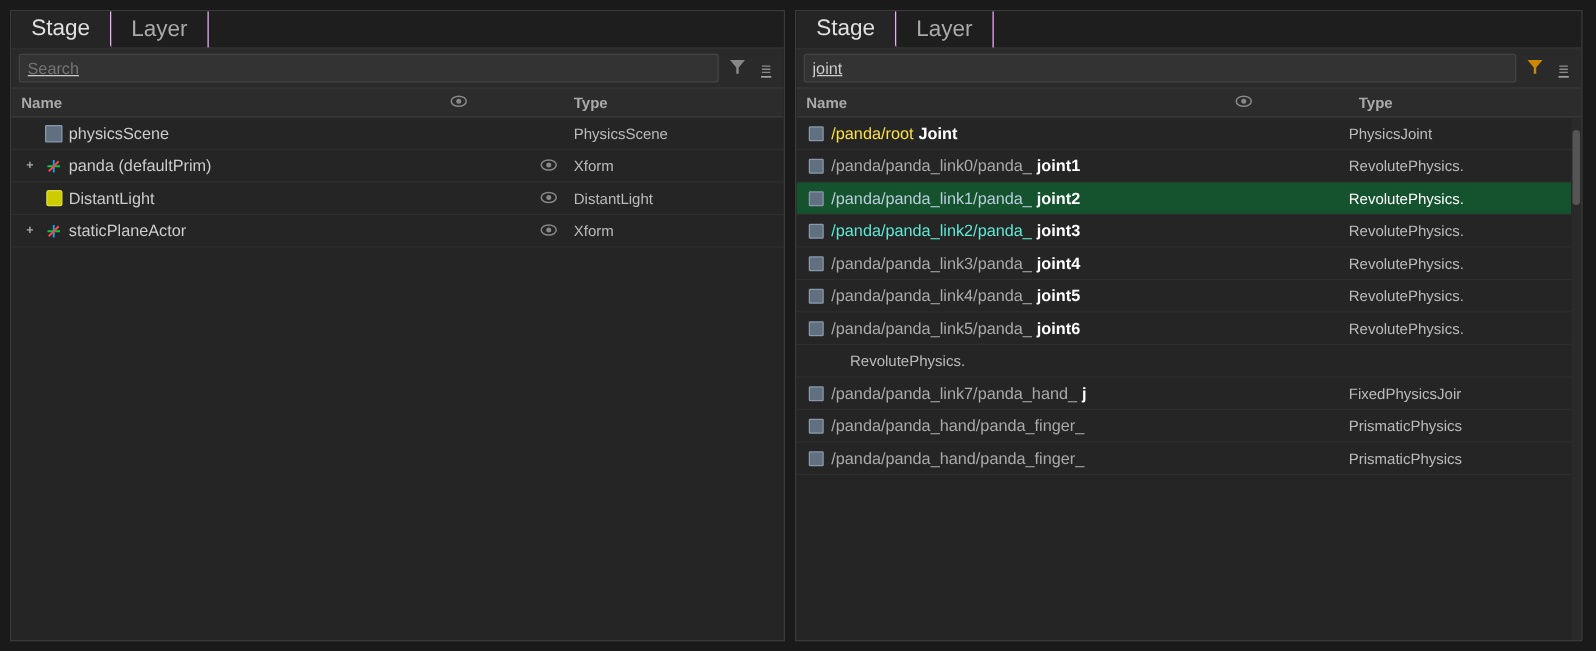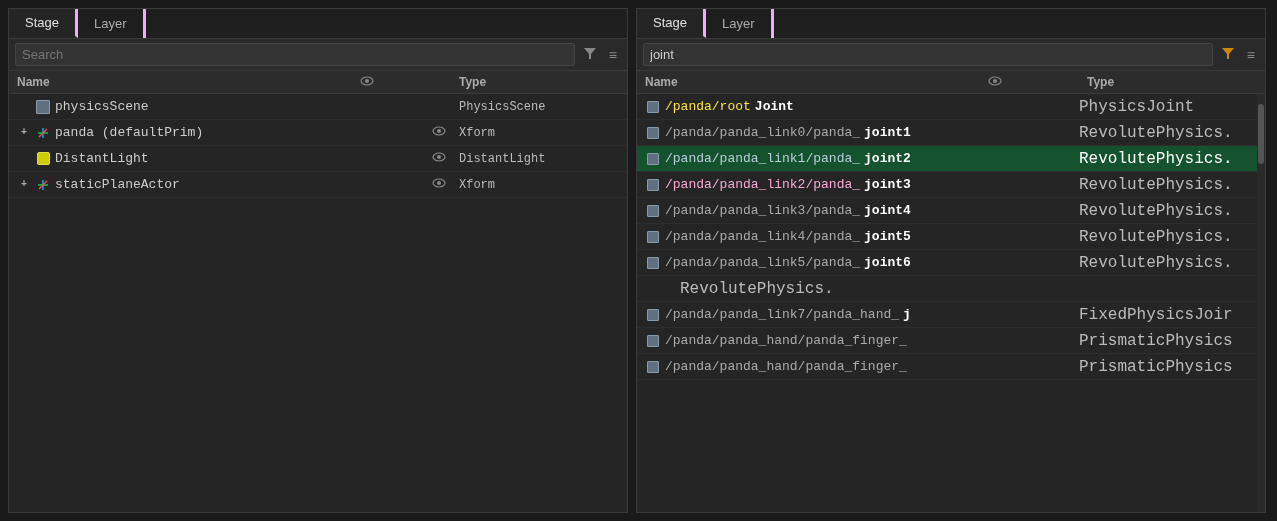--- a/index.html
+++ b/index.html
@@ -28,39 +28,40 @@
       width: 630px;
     }
     .tab-bar {
       display: flex;
       background: #1e1e1e;
       border-bottom: 1px solid #3a3a3a;
       height: 30px;
     }
     .tab {
       padding: 5px 16px;
-      font-size: 13px;
+      font-size: 18px;
       color: #aaaaaa;
       cursor: pointer;
-      border-right: 3px solid #f0abfc;
+      border-right: 1px solid #f0abfc;
       display: flex;
       align-items: center;
     }
     .tab.active {
       background: #252525;
       color: #e0e0e0;
       border-bottom: 2px solid #252525;
     }
     .search-bar {
       display: flex;
       align-items: center;
       padding: 4px 6px;
       background: #2a2a2a;
       border-bottom: 1px solid #3a3a3a;
       gap: 4px;
+      text-decoration: underline;
     }
     .search-input {
       flex: 1;
       background: #333333;
       border: 1px solid #444;
       border-radius: 2px;
       color: #cccccc;
       padding: 3px 6px;
       font-size: 13px;
       outline: none;
@@ -97,21 +98,20 @@
       overflow-y: auto;
       overflow-x: hidden;
     }
     .table-row {
       display: flex;
       align-items: center;
       padding: 3px 8px;
       border-bottom: 1px solid #2e2e2e;
       min-height: 26px;
       cursor: pointer;
-      font-family: Liberation Mono, monospace;
     }
     .table-row.selected {
       background: #14532d;
     }
     .row-name {
       flex: 1;
       display: flex;
       align-items: center;
       gap: 4px;
       overflow: hidden;
@@ -166,21 +166,21 @@
     }
     .divider-line {
       width: 1px;
       background: #3a3a3a;
       margin: 0 2px;
     }
     
     .type-col-right {
       width: 170px;
       color: #bbbbbb;
-      font-size: 16px;
+      font-size: 12px;
       overflow: hidden;
       white-space: nowrap;
       text-overflow: ellipsis;
     }
     .col-type-right {
       width: 170px;
     }
     .panel-right .table-body {
       position: relative;
     }
@@ -384,21 +384,21 @@
         <span class="row-vis"></span>
         <div class="divider-line"></div>
         <span class="type-col-right" style="color:#ffffff;">RevolutePhysics.</span>
       </div>
 
       <div class="table-row">
         <div class="row-name">
           <span class="item-icon">
               <div class="cube-icon-small"></div>
             </span>
-          <span style="color:#f9a8d4;">/panda/panda_link2/panda_</span>
+          <span style="color:#5eead4;">/panda/panda_link2/panda_</span>
             <span class="bold-part">joint3</span>
         </div>
         <span class="row-vis"></span>
         <div class="divider-line"></div>
         <span class="type-col-right">RevolutePhysics.</span>
       </div>
 
       <div class="table-row">
         <div class="row-name">
           <span class="item-icon">

